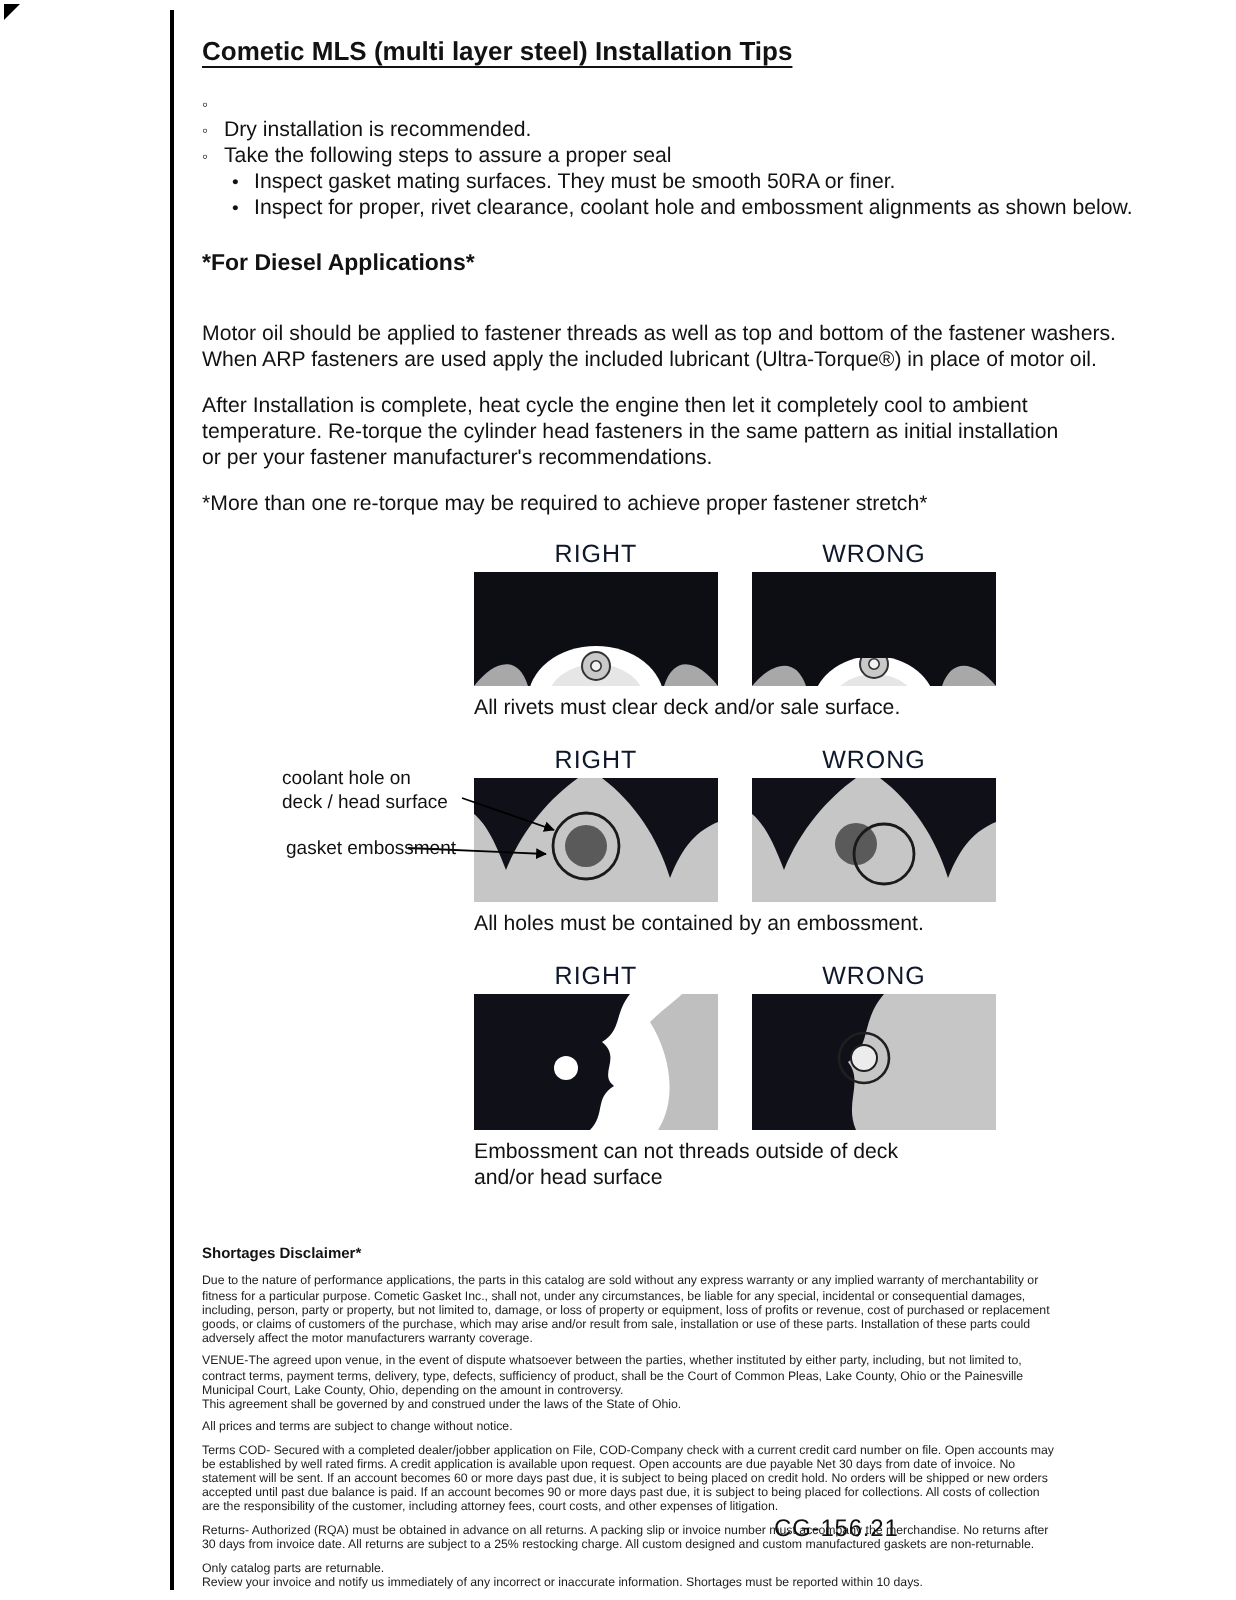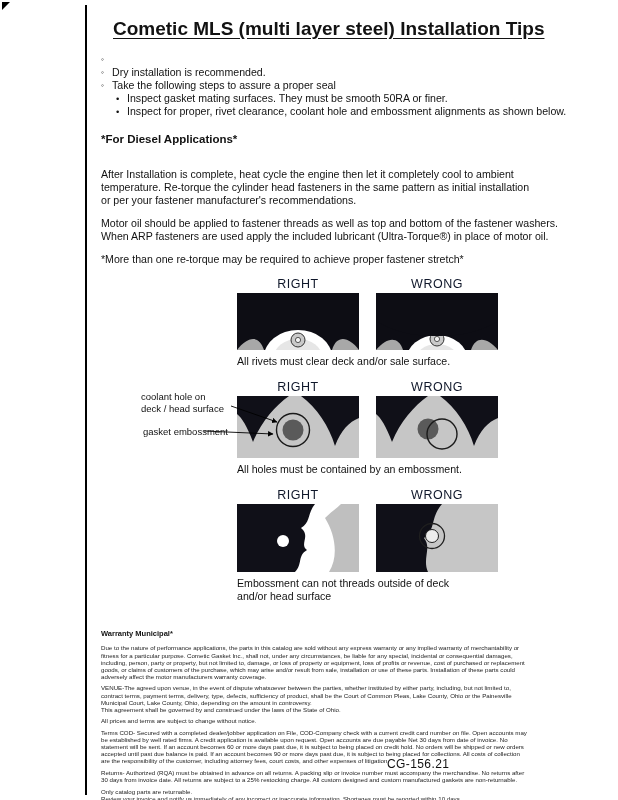--- a/index.html
+++ b/index.html
@@ -19,21 +19,21 @@
     border-top: 8px solid #000;
     border-right: 8px solid transparent;
   }
   .left-rule {
     position: absolute; left: 85px; top: 5px;
     width: 2px; height: 790px; background: #000;
   }
   .content { position: absolute; left: 101px; top: 18px; width: 499px; }
 
   .title {
-    font-size: 19px; font-weight: bold; margin: 0 12px 13px;
+    font-size: 13px; font-weight: bold; margin: 0 0 13px;
     text-decoration: underline; text-underline-offset: 3px;
   }
 
   .bullets { font-size: 10.6px; line-height: 13px; }
   .bullet { display: flex; }
   .marker { flex: 0 0 11px; font-size: 8.5px; line-height: 13px; }
   .bullet.sub { padding-left: 15px; }
   .bullet.sub .marker { font-size: 9.5px; }
 
   .diesel-heading { font-size: 11.5px; font-weight: bold; margin: 15px 0 23px; }
@@ -88,25 +88,25 @@
         <span class="marker">•</span>
         <span>Inspect gasket mating surfaces.  They must be smooth 50RA or finer.</span>
       </div>
       <div class="bullet sub">
         <span class="marker">•</span>
         <span>Inspect for proper, rivet clearance, coolant hole and embossment alignments as shown below.</span>
       </div>
     </div>
 
     <h2 class="diesel-heading">*For Diesel Applications*</h2>
+    <p class="para">Motor oil should be applied to fastener threads as well as top and bottom of the fastener washers.
+When ARP fasteners are used apply the included lubricant (Ultra-Torque®) in place of motor oil.</p>
     <p class="para">After Installation is complete, heat cycle the engine then let it completely cool to ambient
 temperature. Re-torque the cylinder head fasteners in the same pattern as initial installation
 or per your fastener manufacturer's recommendations.</p>
-    <p class="para">Motor oil should be applied to fastener threads as well as top and bottom of the fastener washers.
-When ARP fasteners are used apply the included lubricant (Ultra-Torque®) in place of motor oil.</p>
     <p class="para">*More than one re-torque may be required to achieve proper fastener stretch*</p>
 
     <section class="diagram-row">
       <div class="dg-labels">
         <span class="dg-label">RIGHT</span>
         <span class="dg-label">WRONG</span>
       </div>
       <div class="dg-panels">
         <svg width="122" height="57" viewBox="0 0 122 57">
           <rect width="122" height="57" fill="#0d0d14"></rect>
@@ -184,21 +184,21 @@
           <path d="M0,0 H66 C54,14 60,26 48,34 C56,44 46,54 52,68 H0 Z" fill="#101018"></path>
           <circle cx="56" cy="32" r="12.5" fill="none" stroke="#1f1f1f" stroke-width="1.3"></circle>
           <circle cx="56" cy="32" r="6.5" fill="#ececec" stroke="#1f1f1f" stroke-width="1"></circle>
         </svg>
       </div>
       <p class="dg-caption">Embossment can not threads outside of deck
 and/or head surface</p>
     </section>
 
     <section class="warranty">
-      <h3>Warranty Municipal*</h3>
+      <h3>Shortages Disclaimer*</h3>
       <p class="fine">Due to the nature of performance applications, the parts in this catalog are sold without any express warranty or any implied warranty of merchantability or
 fitness for a particular purpose.  Cometic Gasket Inc., shall not, under any circumstances, be liable for any special, incidental or consequential damages,
 including, person, party or property, but not limited to, damage, or loss of property or equipment, loss of profits or revenue, cost of purchased or replacement
 goods, or claims of customers of the purchase, which may arise and/or result from sale, installation or use of these parts.  Installation of these parts could
 adversely affect the motor manufacturers warranty coverage.</p>
       <p class="fine">VENUE-The agreed upon venue, in the event of dispute whatsoever between the parties, whether instituted by either party, including, but not limited to,
 contract terms, payment terms, delivery, type, defects, sufficiency of product, shall be the Court of Common Pleas, Lake County, Ohio or the Painesville
 Municipal Court, Lake County, Ohio, depending on the amount in controversy.
 This agreement shall be governed by and construed under the laws of the State of Ohio.</p>
       <p class="fine">All prices and terms are subject to change without notice.</p>

